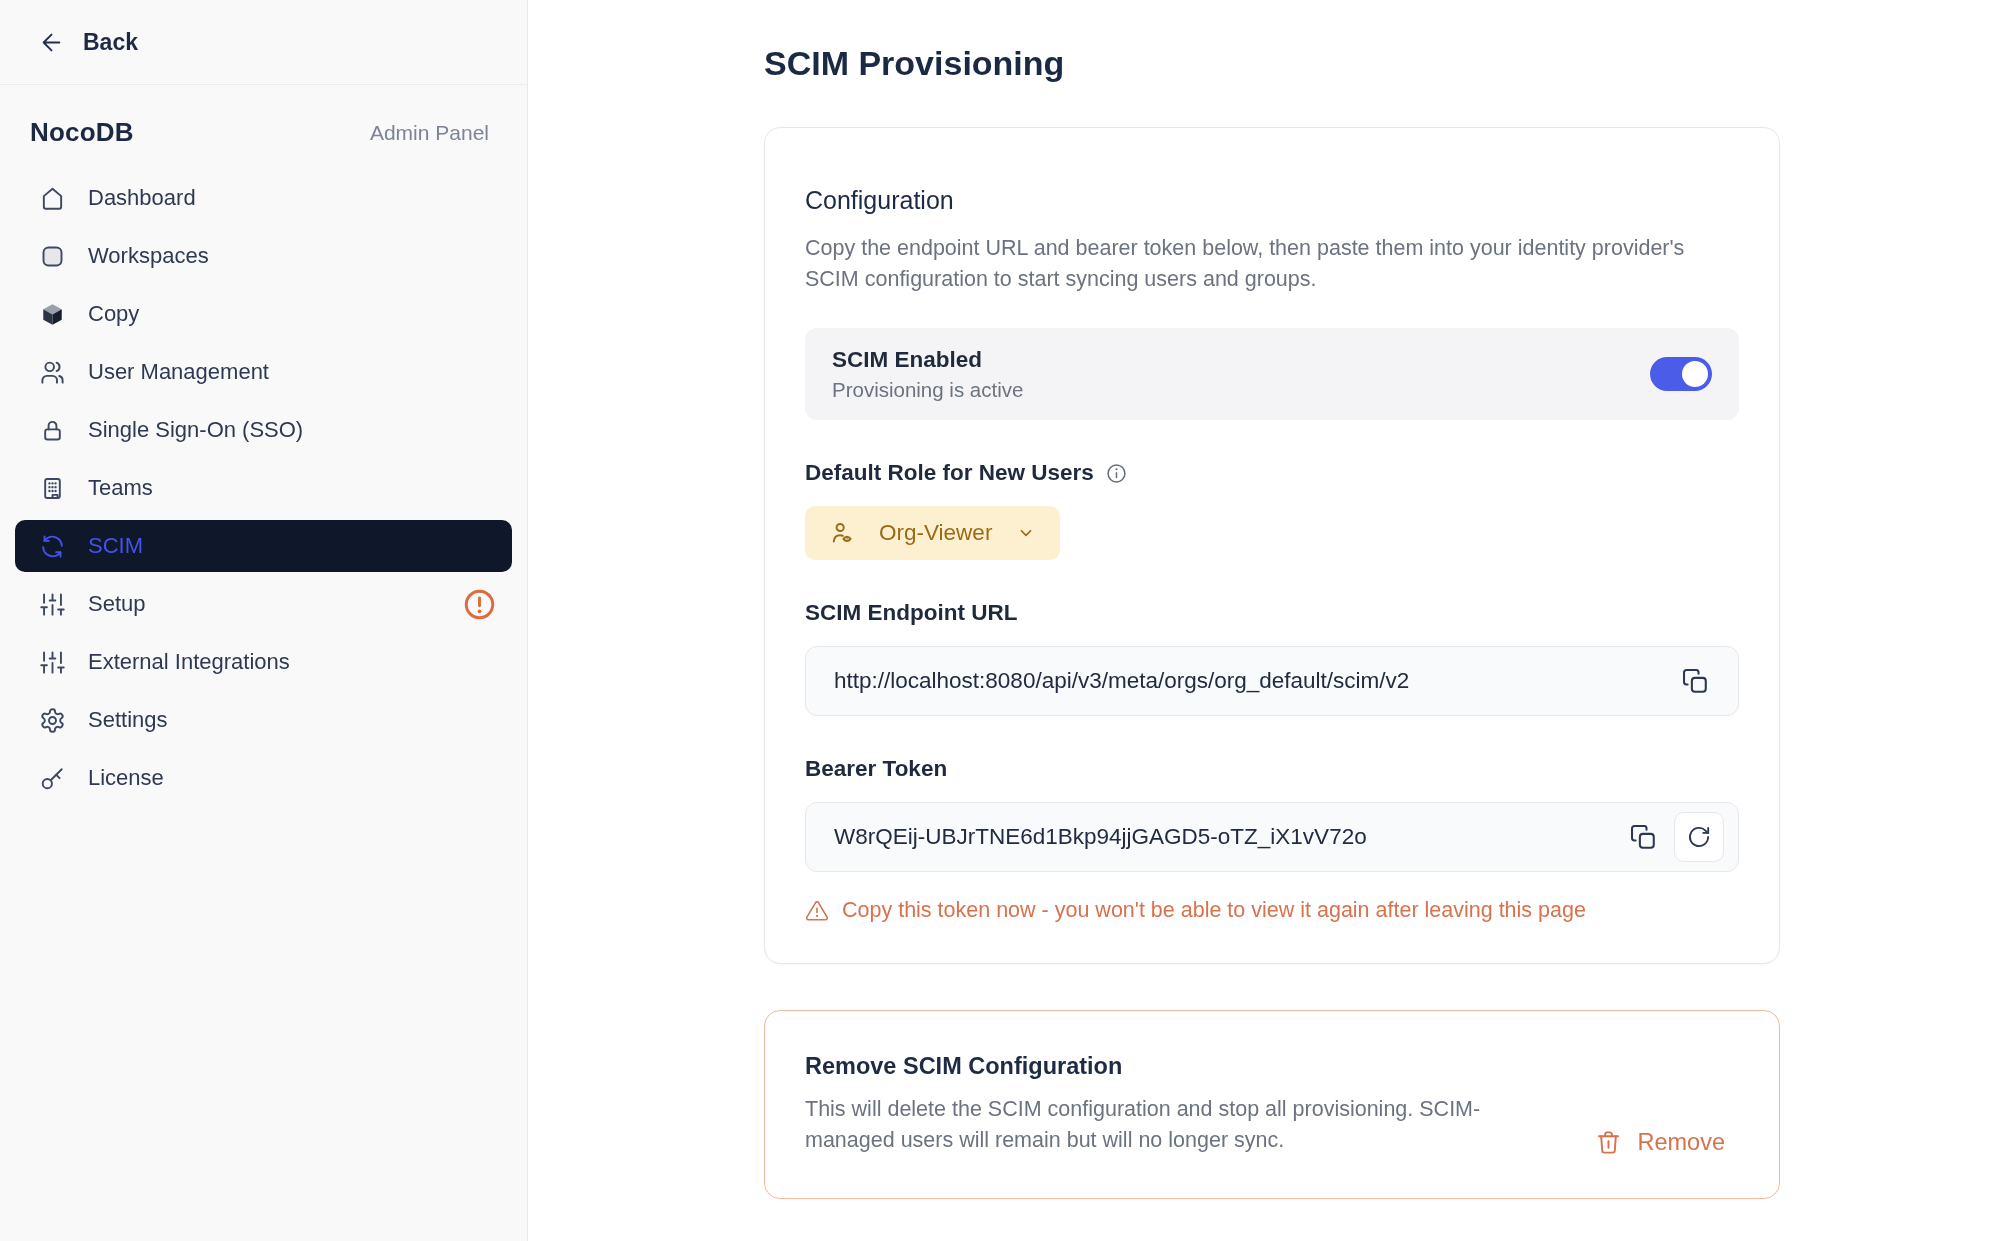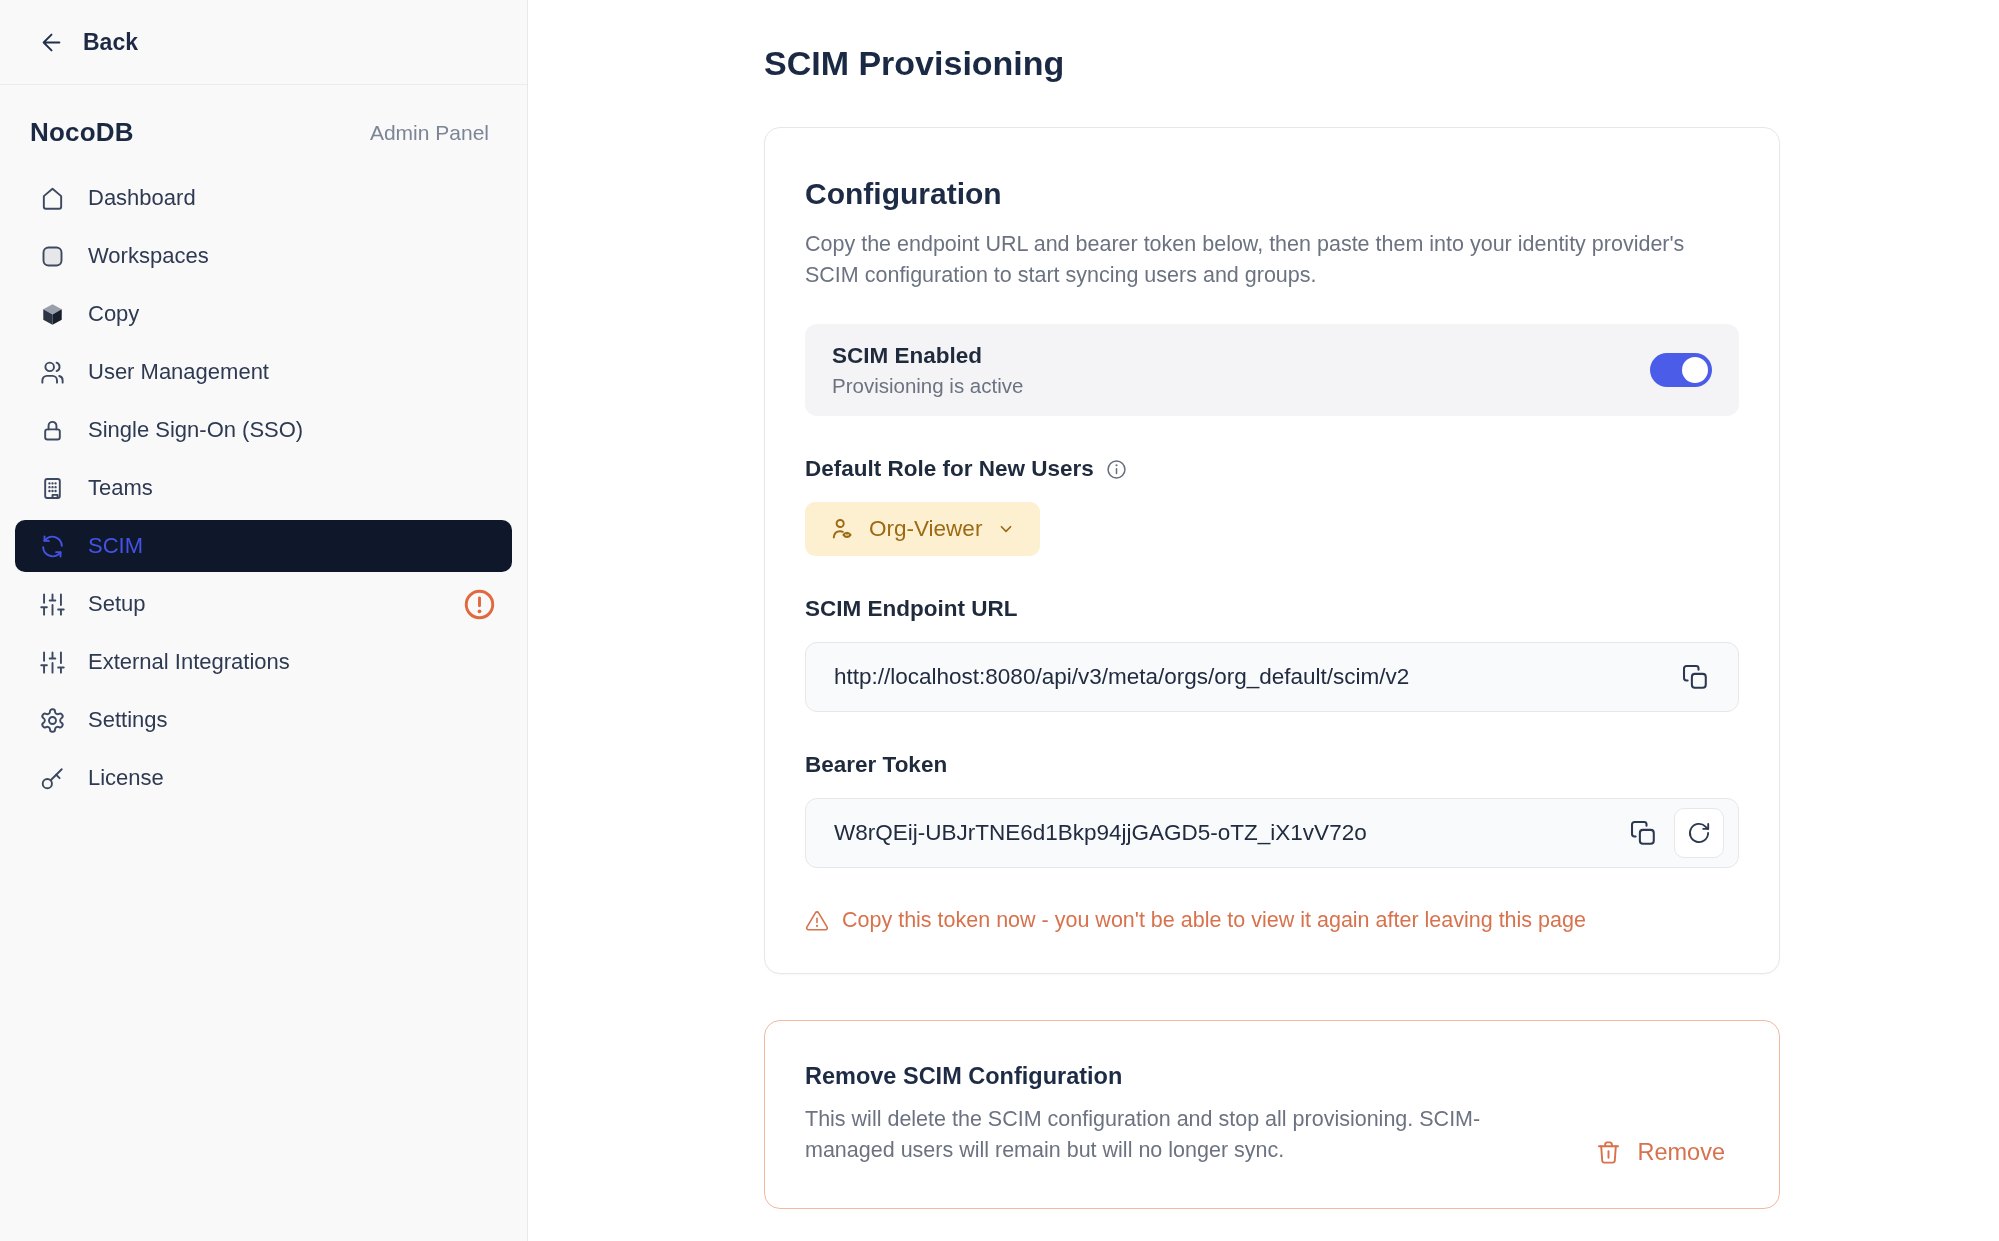--- a/index.html
+++ b/index.html
@@ -20,40 +20,40 @@
   .nav-item{display:flex;align-items:center;gap:22px;height:52px;padding:0 14px 0 24px;border-radius:10px;font-size:22px;color:#2e3a52;cursor:pointer;}
   .nav-item.active{background:#0f172a;color:#4453e6;}
   .nav-item.active .nav-icon{color:#4453e6;}
   .nav-icon{width:27px;height:27px;flex:0 0 27px;color:#3c4960;display:inline-flex;}
   .nav-label{flex:1;white-space:nowrap;}
   .nav-warning{width:37px;height:37px;color:#e0693e;display:inline-flex;}
   
   .main{flex:1;padding:44px 0 0 236px;}
   .page-title{font-size:34px;font-weight:700;color:#1b2a44;margin:0;}
   .card{width:1016px;background:#fff;border:1px solid #e5e7eb;border-radius:16px;margin-top:44px;padding:40px;box-shadow:0 1px 2px rgba(15,23,42,.03);}
-  .card-title{font-size:30px;font-weight:700;color:#1d2b45;margin:9px 0 18px;}
+  .card-title{font-size:25px;font-weight:400;color:#1d2b45;margin:18px 0 18px;}
   .card-desc{font-size:21.5px;color:#6b7280;line-height:1.42;margin:0 0 34px;max-width:940px;}
   .enabled-row{background:#f4f4f6;border-radius:12px;min-height:92px;display:flex;align-items:center;padding:0 27px;margin-bottom:40px;}
   .enabled-text{display:flex;flex-direction:column;gap:5px;}
   .enabled-title{font-size:22.5px;font-weight:600;color:#1f2a3c;}
   .enabled-sub{font-size:20.5px;color:#6b7280;}
   .toggle{margin-left:auto;width:62px;height:34px;border-radius:17px;background:#4a5ce8;position:relative;cursor:pointer;flex:0 0 62px;}
   .toggle-knob{position:absolute;right:4px;top:4px;width:26px;height:26px;border-radius:50%;background:#fff;}
   .field-label{font-size:22.5px;font-weight:600;color:#1f2a3c;display:flex;align-items:center;gap:11px;margin:0 0 20px;}
   .info-icon{width:23px;height:23px;color:#64707f;display:inline-flex;}
-  .role-pill{display:inline-flex;align-items:center;gap:14px;background:#fdf0d1;border-radius:10px;padding:0 24px;height:54px;font-size:22.5px;color:#9d6a14;font-weight:500;margin-bottom:40px;cursor:pointer;}
+  .role-pill{display:inline-flex;align-items:center;gap:24px;background:#fdf0d1;border-radius:10px;padding:0 24px;height:54px;font-size:22.5px;color:#9d6a14;font-weight:500;margin-bottom:40px;cursor:pointer;}
   .role-icon{width:26px;height:26px;display:inline-flex;}
   .chev-icon{width:20px;height:20px;display:inline-flex;}
   .input-box{display:flex;align-items:center;background:#f9fafb;border:1px solid #e5e7eb;border-radius:12px;height:70px;padding:0 28px;margin-bottom:40px;}
   .input-box.token{margin-bottom:0;padding-right:14px;}
   .input-value{font-size:22.5px;color:#212c40;flex:1;white-space:nowrap;overflow:hidden;}
   .icon-btn{width:29px;height:29px;color:#2b3850;display:inline-flex;cursor:pointer;flex:0 0 29px;}
   .refresh-btn{width:50px;height:50px;background:#fff;border:1px solid #e5e7eb;border-radius:10px;display:flex;align-items:center;justify-content:center;margin-left:16px;cursor:pointer;flex:0 0 50px;}
   .refresh-btn .icon-inner{width:26px;height:26px;color:#2b3850;display:inline-flex;}
-  .token-warning{display:flex;align-items:center;gap:13px;color:#d8724d;font-size:21.5px;margin-top:40px;}
+  .token-warning{display:flex;align-items:center;gap:13px;color:#d8724d;font-size:21.5px;margin-top:26px;}
   .warn-tri-icon{width:24px;height:24px;display:inline-flex;color:#d8724d;}
   
   .danger-card{width:1016px;border:1px solid #f3b89e;border-radius:16px;margin-top:46px;padding:42px 40px;display:flex;align-items:flex-end;}
   .danger-text{display:flex;flex-direction:column;gap:14px;max-width:720px;}
   .danger-title{font-size:23.5px;font-weight:600;color:#1d2b45;margin:0;}
   .danger-desc{font-size:21.5px;color:#6b7280;line-height:1.45;margin:0;}
   .remove-btn{margin-left:auto;display:flex;align-items:center;gap:15px;color:#d8714d;font-size:23.5px;font-weight:500;cursor:pointer;padding-right:14px;}
   .trash-icon{width:27px;height:27px;display:inline-flex;}
   svg{display:block;}
 </style>

